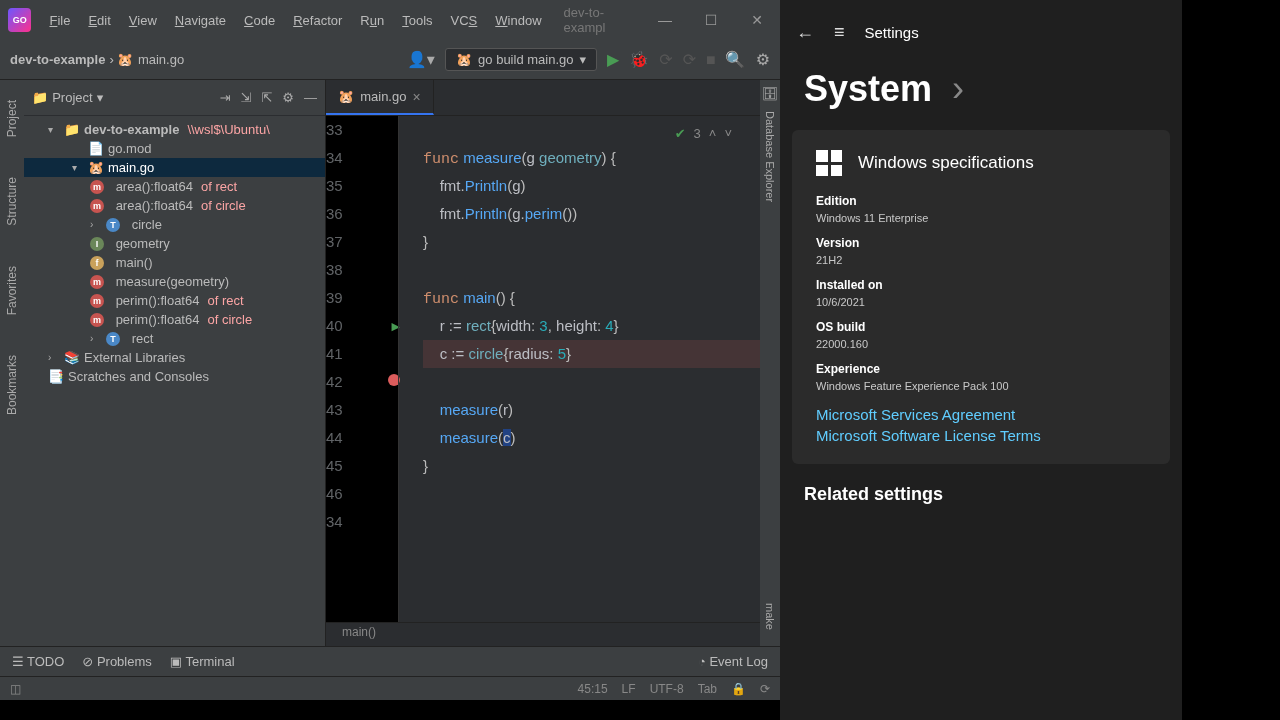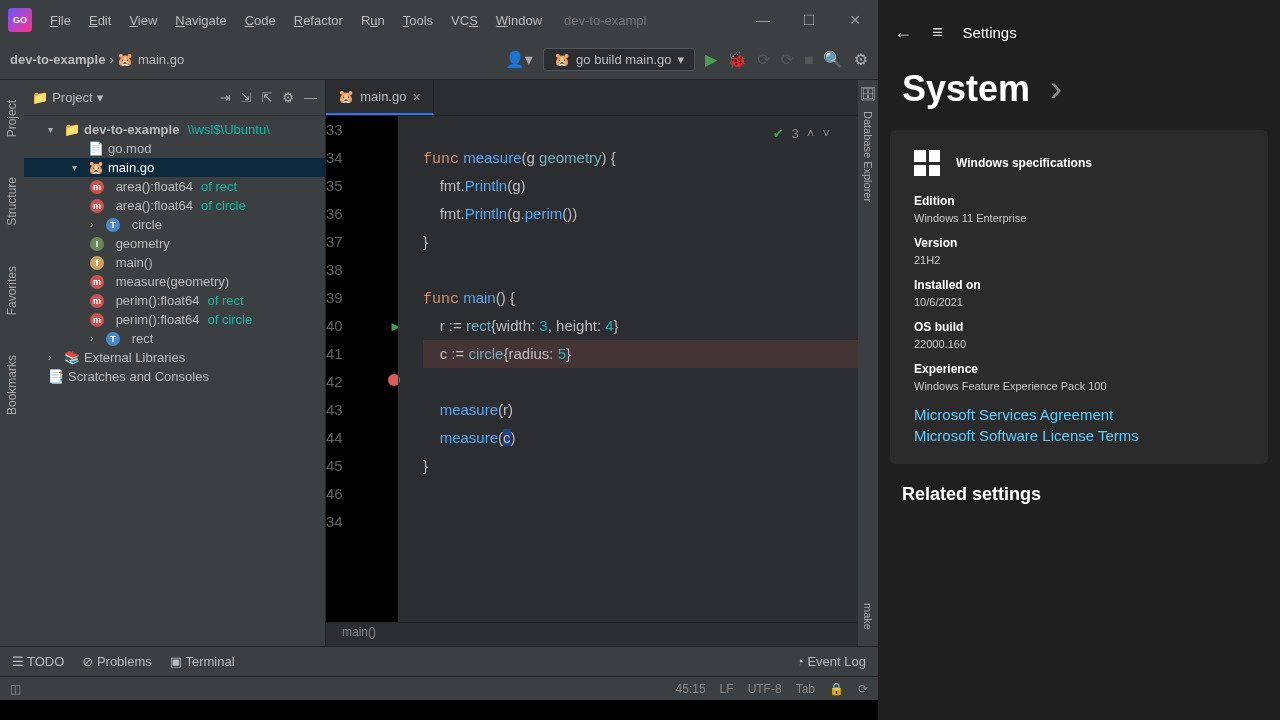--- a/index.html
+++ b/index.html
@@ -1,18 +1,18 @@
 <!DOCTYPE html>
 <html><head>
 <meta charset="utf-8">
 <style>
   * { margin: 0; padding: 0; box-sizing: border-box; font-family: "Segoe UI", -apple-system, sans-serif; }
   body { background: #000; width: 1280px; height: 720px; overflow: hidden; display: flex; }
   
-  .ide { width: 878px; height: 700px; background: #2b2d30; display: flex; flex-direction: column; color: #bbbbbb; font-size: 13px; }
+  .ide { width: 780px; height: 700px; background: #2b2d30; display: flex; flex-direction: column; color: #bbbbbb; font-size: 13px; }
   .titlebar { height: 40px; display: flex; align-items: center; padding: 0 8px; background: #3c3f41; gap: 6px; }
   .titlebar .logo { width: 24px; height: 24px; background: linear-gradient(135deg,#6b57ff,#ff318c); border-radius: 4px; display: flex; align-items: center; justify-content: center; font-size: 9px; font-weight: bold; color: #fff; }
   .menu { display: flex; gap: 2px; margin-left: 4px; }
   .menu span { padding: 4px 8px; cursor: pointer; }
   .menu span u { text-decoration: underline; }
   .titlebar .apptitle { margin-left: 8px; color: #777; }
   .titlebar .winctrl { margin-left: auto; display: flex; gap: 16px; color: #999; font-size: 14px; }
   .winctrl span { width: 30px; text-align: center; cursor: pointer; }
   .navbar { height: 40px; display: flex; align-items: center; padding: 0 10px; background: #3c3f41; border-bottom: 1px solid #222; gap: 8px; }
   .crumbs { display: flex; align-items: center; gap: 4px; }
@@ -28,21 +28,21 @@
   .left-rail { width: 24px; background: #3c3f41; display: flex; flex-direction: column; align-items: center; padding: 20px 0; gap: 40px; }
   .left-rail span { writing-mode: vertical-rl; transform: rotate(180deg); font-size: 12px; color: #aaa; cursor: pointer; }
   .project-panel { width: 302px; background: #3c3f41; display: flex; flex-direction: column; border-right: 1px solid #222; }
   .pp-head { height: 36px; display: flex; align-items: center; padding: 0 8px; gap: 6px; border-bottom: 1px solid #2b2d30; }
   .pp-head .lab { display: flex; align-items: center; gap: 4px; }
   .pp-head .rest { margin-left: auto; display: flex; gap: 10px; color: #aaa; }
   .tree { flex: 1; overflow: auto; padding: 4px 0; }
   .node { display: flex; align-items: center; gap: 4px; padding: 2px 6px; white-space: nowrap; }
   .node .chev { width: 12px; color: #aaa; font-size: 10px; }
   .node .ic { width: 16px; text-align: center; }
-  .node .dim { color: #14b8a6; margin-left: 4px; }
+  .node .dim { color: #fca5a5; margin-left: 4px; }
   .node.sel { background: #0d293e; color: #fff; }
   .node.ind1 { padding-left: 24px; }
   .node.ind2 { padding-left: 48px; }
   .node.ind3 { padding-left: 66px; }
   .circle { width: 14px; height: 14px; border-radius: 50%; display: inline-flex; align-items: center; justify-content: center; font-size: 9px; font-weight: bold; color: #fff; }
   .cm { background: #c75450; }
   .ct { background: #4a88c7; }
   .ci { background: #6a8759; }
   .cf { background: #c9a15b; }
   .editor-area { flex: 1; display: flex; flex-direction: column; background: #2b2d30; min-width: 0; }
@@ -76,21 +76,21 @@
   .status { height: 24px; background: #3c3f41; border-top: 1px solid #222; display: flex; align-items: center; padding: 0 10px; font-size: 12px; color: #888; }
   .status .r { margin-left: auto; display: flex; gap: 14px; }
   
   .settings { width: 402px; height: 720px; background: #1f1f1f; color: #fff; padding: 12px 0 0 0; overflow: hidden; }
   .sbar { display: flex; align-items: center; gap: 20px; padding: 0 16px; height: 40px; }
   .sbar .arr, .sbar .ham { font-size: 18px; color: #ddd; cursor: pointer; }
   .sbar .ttl { font-size: 15px; }
   .sh1 { padding: 16px 24px 20px; font-size: 36px; font-weight: 600; display: flex; align-items: center; gap: 20px; }
   .sh1 .sep { color: #888; font-weight: 400; }
   .card { margin: 0 12px; background: #2b2b2b; border-radius: 6px; padding: 20px 24px; }
-  .card .chead { display: flex; align-items: center; gap: 16px; font-size: 12px; font-weight: 700; margin-bottom: 18px; }
+  .card .chead { display: flex; align-items: center; gap: 16px; font-size: 17px; font-weight: 400; margin-bottom: 18px; }
   .grid4 { width: 26px; height: 26px; display: grid; grid-template: 1fr 1fr / 1fr 1fr; gap: 3px; }
   .grid4 div { background: #fff; }
   .kv .k { font-size: 12px; font-weight: 700; margin-top: 12px; }
   .kv .v { font-size: 11px; color: #c9c9c9; margin-top: 4px; }
   .lnk { color: #60cdff; margin-top: 14px; font-size: 15px; cursor: pointer; }
   .rel { padding: 20px 24px; font-size: 18px; font-weight: 600; }
 </style>
 </head>
 <body>
 

